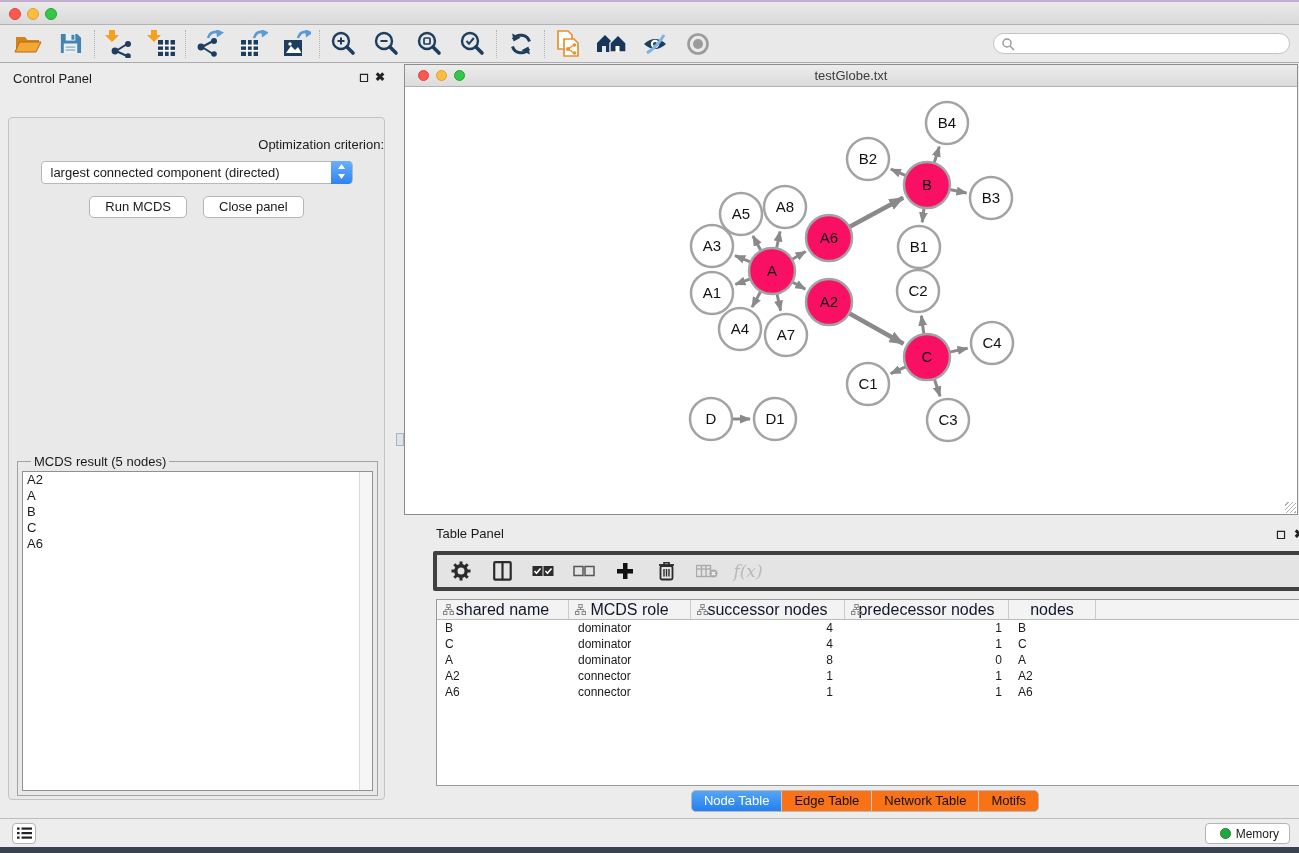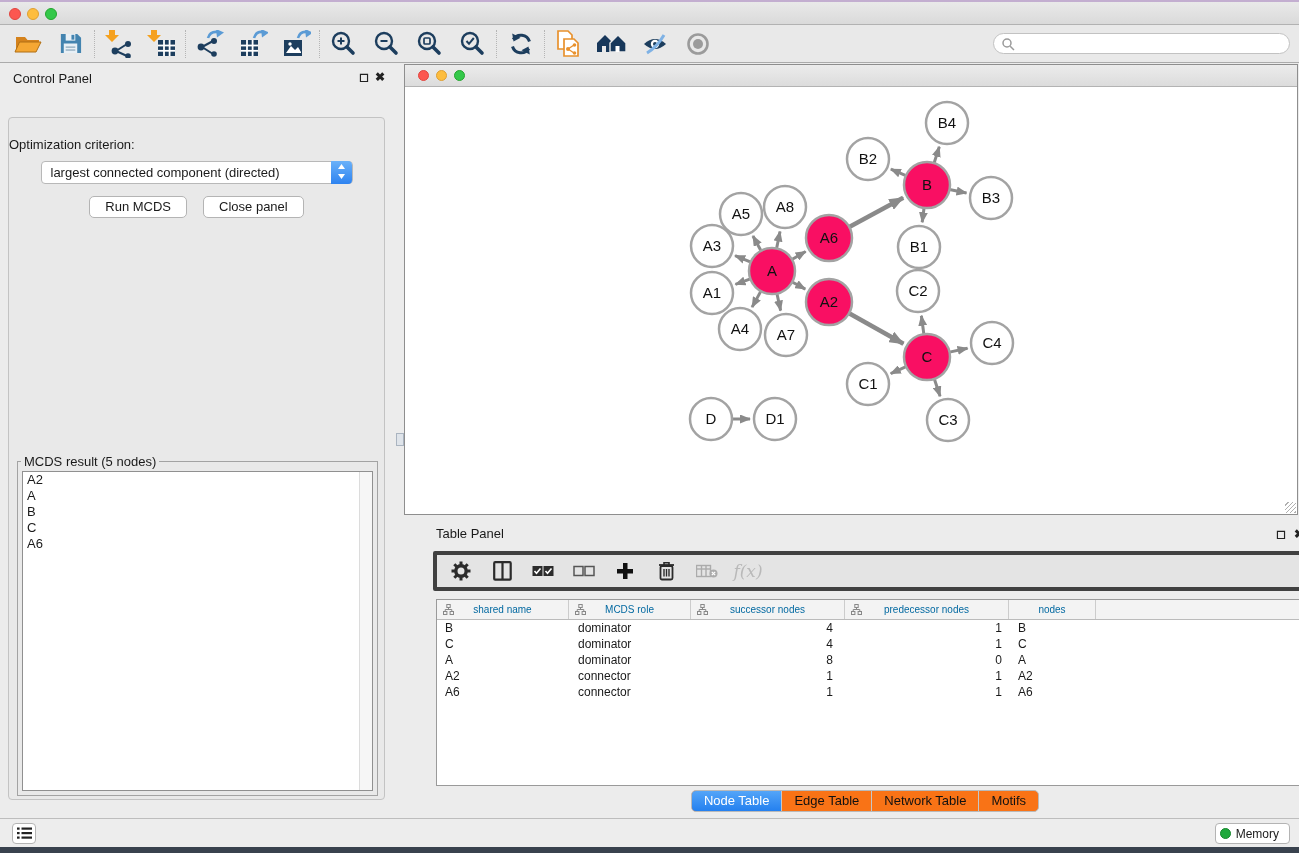--- a/index.html
+++ b/index.html
@@ -20,27 +20,27 @@
   
   .control-panel { position:absolute; left:0; top:64px; width:391px; height:754px; }
   .cp-header { position:relative; height:28px; }
   .cp-header .cp-title { position:absolute; left:13px; top:7px; }
   .wicon { position:absolute; top:6px; font-size:12px; color:#222; font-weight:bold; cursor:default; }
   .cp-content { position:absolute; left:8px; top:53px; width:377px; height:683px; background:#e9e9e9; border:1px solid #c3c3c3; border-radius:4px; }
   .cp-tabs { position:absolute; left:0; right:0; top:32px; display:flex; justify-content:center; z-index:2; }
   .cp-tab { background:#fff; border:1px solid #b4b4b4; margin-left:-1px; padding:2px 13px 3px; color:#111; }
   .cp-tab:first-child { border-radius:5px 0 0 5px; }
   .cp-tab.active { background:linear-gradient(#51a3f8,#2480ef); color:#fff; border:1px solid #2077e0; border-radius:5px; }
-  .opt-label { text-align:left; margin-top:19px; }
+  .opt-label { text-align:right; margin-top:19px; }
   .dropdown { position:relative; margin:9px auto 0; width:312px; height:23px; background:#fff; border:1px solid #b8b8b8; border-radius:4px; line-height:21px; padding-left:9px; }
   .dd-stepper { position:absolute; right:0; top:-1px; width:21px; height:23px; background:linear-gradient(#6ab1f9,#2e83f0); border-radius:0 4px 4px 0; }
   .btn-row { display:flex; justify-content:center; gap:16px; margin-top:12px; }
   .btn { background:#fff; border:1px solid #b4b4b4; border-radius:5px; padding:2px 15px 3px; }
   .mcds-fieldset { position:absolute; left:8px; top:336px; width:361px; height:342px; border:1px solid #a3a3a3; }
-  .mcds-fieldset legend { margin-left:3px; padding:0 3px; font-size:13px; }
+  .mcds-fieldset legend { margin-left:13px; padding:0 3px; font-size:13px; }
   .mcds-listwrap { position:absolute; left:4px; right:4px; top:2px; bottom:4px; background:#fff; border:1px solid #909090; }
   .mcds-item { padding:0 4px; height:16px; line-height:16px; }
   .mcds-scroll { position:absolute; top:0; right:0; bottom:0; width:13px; background:#f6f6f6; border-left:1px solid #dcdcdc; }
   
   .net-window { position:absolute; left:404px; top:64px; width:894px; height:451px; border:1px solid #8e8e8e; background:#fff; }
   .net-titlebar { position:relative; height:22px; background:linear-gradient(#ececec,#dcdcdc); border-bottom:1px solid #b3b3b3; }
   .ntl { position:absolute; top:5px; width:11px; height:11px; border-radius:50%; }
   .ntl.red { left:13px; background:#fc5750; border:1px solid #e14640; }
   .ntl.yellow { left:31px; background:#fdbd3f; border:1px solid #dfa033; }
   .ntl.green { left:49px; background:#34c84a; border:1px solid #24a62f; }
@@ -51,38 +51,38 @@
   .splitter-knob { position:absolute; left:-9px; top:368px; width:8px; height:13px; background:#dfe4ea; border:1px solid #aab4c0; }
   
   .table-panel { position:absolute; left:413px; top:520px; width:904px; height:298px; }
   .tp-header { position:relative; height:26px; }
   .tp-title { position:absolute; left:23px; top:6px; }
   .tp-toolbar { position:absolute; left:20px; right:7px; top:31px; height:40px; background:#e4e4e4; border:4px solid #404040; border-radius:2px; display:flex; align-items:center; padding-left:12px; gap:17px; }
   .tp-toolbar .ticon { display:flex; align-items:center; justify-content:center; width:24px; height:26px; }
   .fx { font-family:"DejaVu Serif",serif; font-style:italic; color:#b9b9b9; font-size:17px; }
   .ntable { position:absolute; left:23px; right:7px; top:79px; bottom:32px; background:#fff; border:1px solid #9a9a9a; overflow:hidden; }
   .thead { display:flex; height:20px; background:#f3f3f3; border-bottom:1px solid #bbb; }
-  .thcell { position:relative; border-right:1px solid #ccc; font-size:10px; color:#0369a1; display:flex; align-items:center; justify-content:center; }
+  .thcell { position:relative; border-right:1px solid #ccc; font-size:16px; color:#0f172a; display:flex; align-items:center; justify-content:center; }
   .thcell .treeicon { position:absolute; left:6px; top:4px; }
   .trow { display:flex; height:16px; line-height:16px; font-size:12px; }
   .tcell { overflow:hidden; white-space:nowrap; }
   .c0 { width:132px; padding-left:8px; }
   .c1 { width:122px; padding-left:9px; }
   .c2 { width:154px; text-align:right; padding-right:12px; }
   .c3 { width:164px; text-align:right; padding-right:7px; }
   .c4 { width:87px; padding-left:9px; }
   .tp-tabs { position:absolute; left:0; right:0; bottom:6px; display:flex; justify-content:center; }
   .seg { display:flex; border:1px solid #b9b9b9; border-radius:5px; overflow:hidden; background:#f97316; }
   .seg .segitem { padding:2px 12px 3px; border-left:1px solid #c6c6c6; color:#111; }
   .seg .segitem:first-child { border-left:none; }
   .seg .segitem.active { background:linear-gradient(#54a5f8,#2480ef); color:#fff; }
   
   .statusbar { position:absolute; left:0; bottom:6px; right:0; height:29px; background:#ededed; border-top:1px solid #bdbdbd; }
   .sb-listbtn { position:absolute; left:12px; top:4px; width:24px; height:21px; background:#fff; border:1px solid #b4b4b4; border-radius:4px; display:flex; align-items:center; justify-content:center; }
-  .memory-btn { position:absolute; right:9px; top:4px; height:21px; background:#fff; border:1px solid #b4b4b4; border-radius:4px; display:flex; align-items:center; gap:5px; padding:0 10px 0 4px; font-size:12px; }
+  .memory-btn { position:absolute; right:9px; top:4px; height:21px; background:#fff; border:1px solid #b4b4b4; border-radius:4px; display:flex; align-items:center; gap:5px; padding:0 10px 0 14px; font-size:12px; }
   .memdot { width:11px; height:11px; border-radius:50%; background:#1fa83c; border:1px solid #15862c; }
   .bottomstrip { position:absolute; left:0; bottom:0; right:0; height:6px; background:#39424e; }
 </style>
 </head>
 <body>
 
 <div class="titlebar">
   <div class="tl red"></div>
   <div class="tl yellow"></div>
   <div class="tl green"></div>
@@ -284,20 +284,21 @@
         </div>
     </fieldset>
   </div>
 </div>
 
 <div class="net-window">
   <div class="net-titlebar">
     <div class="ntl red"></div>
     <div class="ntl yellow"></div>
     <div class="ntl green"></div>
+    <div class="net-title">testGlobe.txt</div>
   </div>
   <div class="net-canvas">
     <svg id="graph" width="892" height="427">
         <defs>
           <marker id="arw" markerUnits="userSpaceOnUse" markerWidth="11" markerHeight="9" refX="10" refY="4.5" orient="auto">
             <path d="M0,0 L11,4.5 L0,9 z" fill="#8a8a8a"></path>
           </marker>
           <marker id="arwBig" markerUnits="userSpaceOnUse" markerWidth="15" markerHeight="12" refX="14" refY="6" orient="auto">
             <path d="M0,0 L15,6 L0,12 z" fill="#8a8a8a"></path>
           </marker>

